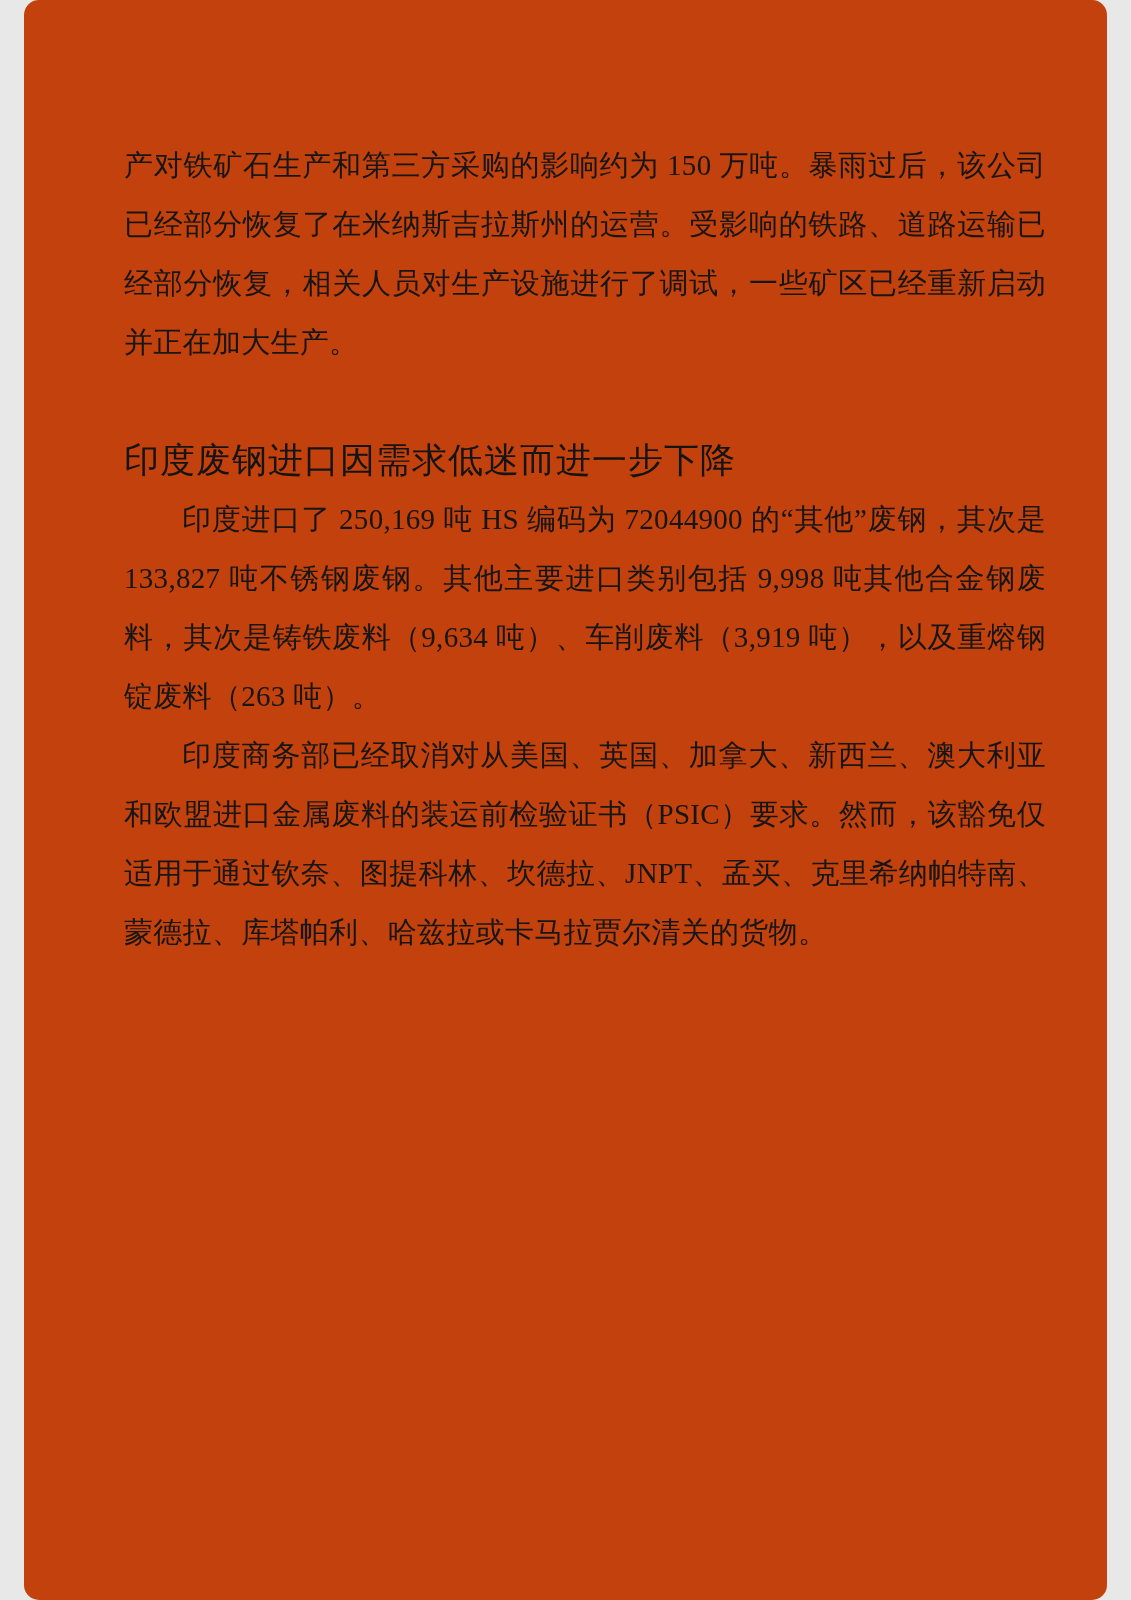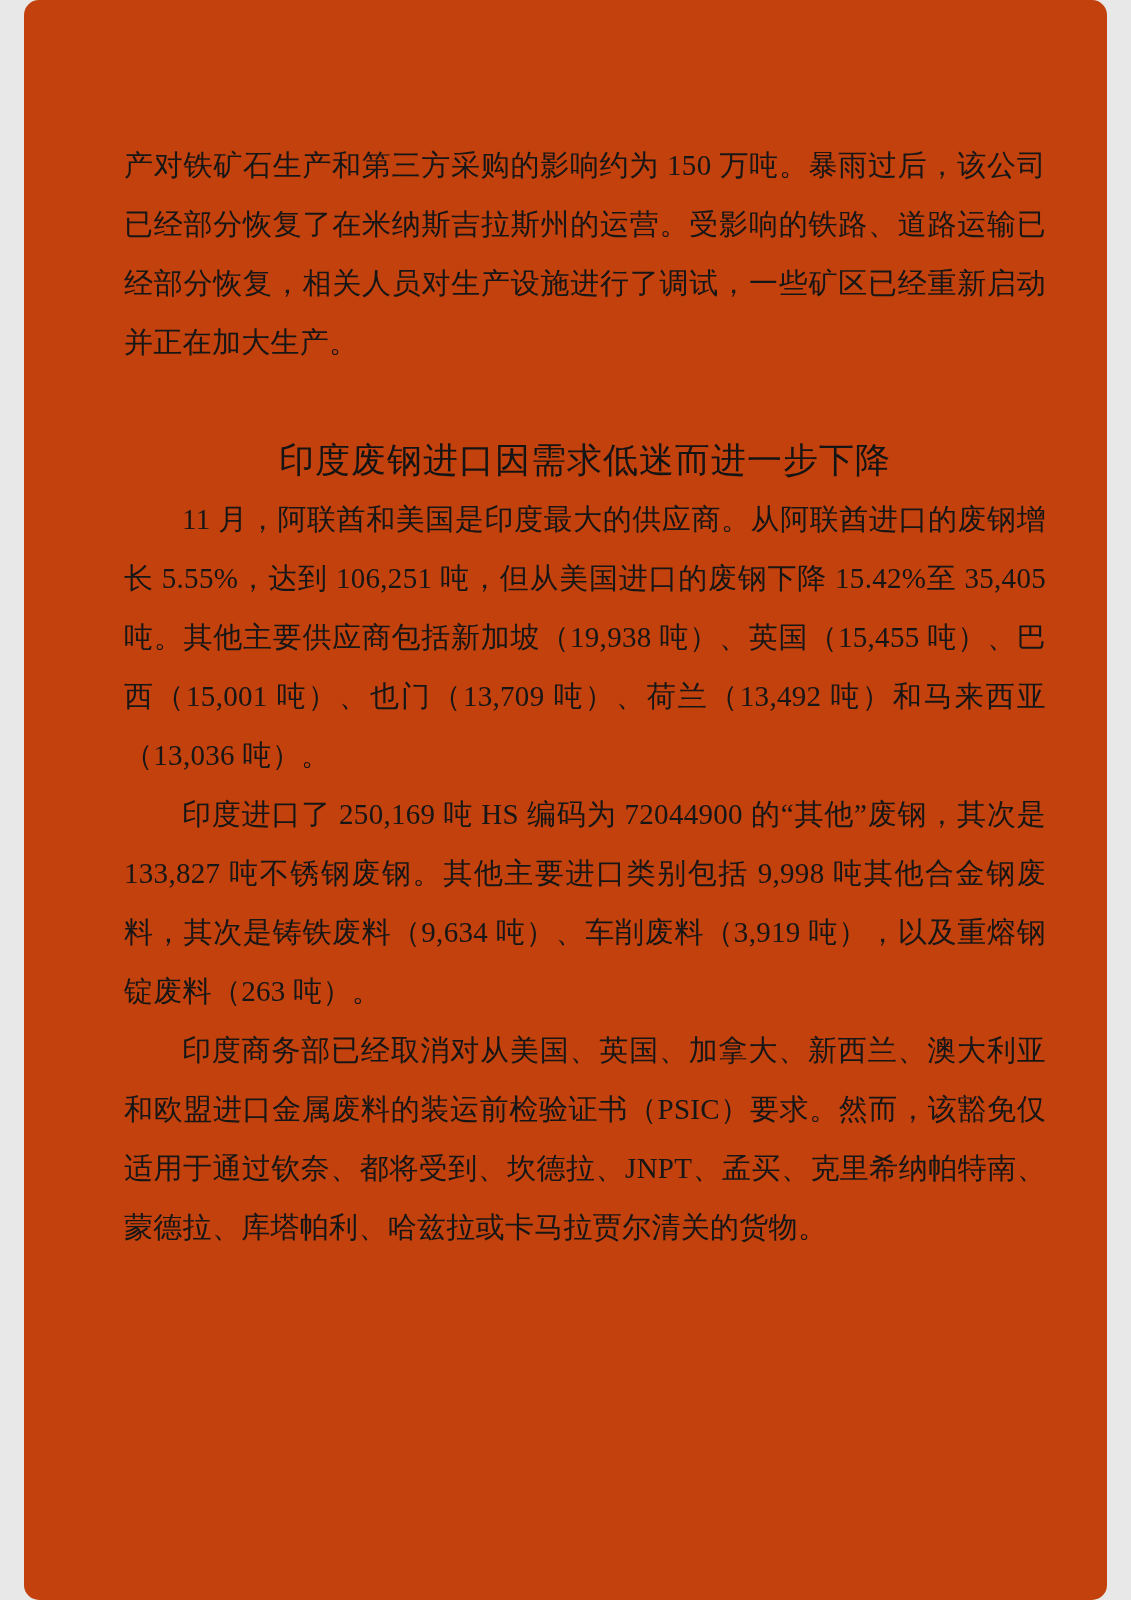--- a/index.html
+++ b/index.html
@@ -38,39 +38,38 @@
     text-indent: 2em;
   }
   .blank-line {
     height: 59px;
   }
   .section-title {
     margin: 0;
     font-size: 35px;
     line-height: 59px;
     font-weight: normal;
-    text-align: center;
+    text-align: left;
     letter-spacing: 1px;
     color: #141414;
   }
 </style>
 </head>
 <body>
 
 <div class="page">
   <div class="content">
 
     <p class="para">产对铁矿石生产和第三方采购的影响约为 150 万吨。暴雨过后，该公司已经部分恢复了在米纳斯吉拉斯州的运营。受影响的铁路、道路运输已经部分恢复，相关人员对生产设施进行了调试，一些矿区已经重新启动并正在加大生产。</p>
 
     <div class="blank-line"></div>
 
     <h1 class="section-title">印度废钢进口因需求低迷而进一步下降</h1>
 
 
-    <p class="para indent">11 月，阿联酋和美国是印度最大的供应商。从阿联酋进口的废钢增长 5.55%，达到 106,251 吨，但从美国进口的废钢下降 15.42%至 35,405 吨。其他主要供应商包括新加坡（19,938 吨）、英国（15,455 吨）、巴西（15,001 吨）、也门（13,709 吨）、荷兰（13,492 吨）和马来西亚（13,036 吨）。</p>
 
     <p class="para indent">印度进口了 250,169 吨 HS 编码为 72044900 的“其他”废钢，其次是 133,827 吨不锈钢废钢。其他主要进口类别包括 9,998 吨其他合金钢废料，其次是铸铁废料（9,634 吨）、车削废料（3,919 吨），以及重熔钢锭废料（263 吨）。</p>
 
-    <p class="para indent">印度商务部已经取消对从美国、英国、加拿大、新西兰、澳大利亚和欧盟进口金属废料的装运前检验证书（PSIC）要求。然而，该豁免仅适用于通过钦奈、都将受到、坎德拉、JNPT、孟买、克里希纳帕特南、蒙德拉、库塔帕利、哈兹拉或卡马拉贾尔清关的货物。</p>
+    <p class="para indent">印度商务部已经取消对从美国、英国、加拿大、新西兰、澳大利亚和欧盟进口金属废料的装运前检验证书（PSIC）要求。然而，该豁免仅适用于通过钦奈、图提科林、坎德拉、JNPT、孟买、克里希纳帕特南、蒙德拉、库塔帕利、哈兹拉或卡马拉贾尔清关的货物。</p>
 
 
   </div>
 </div>
 
 </body></html>

